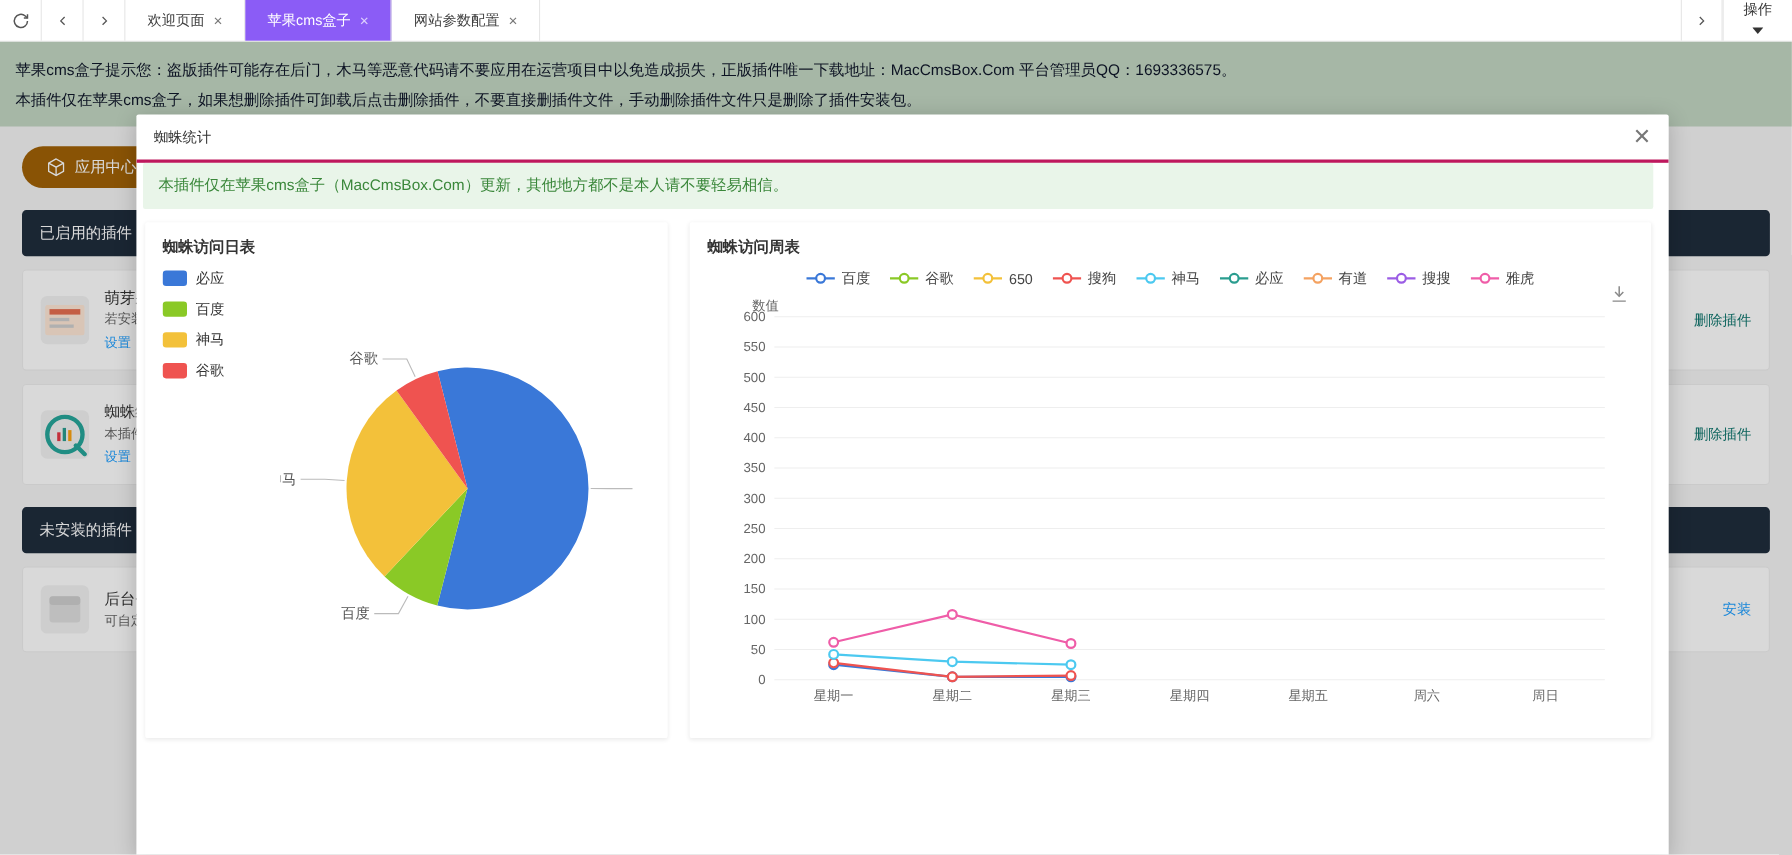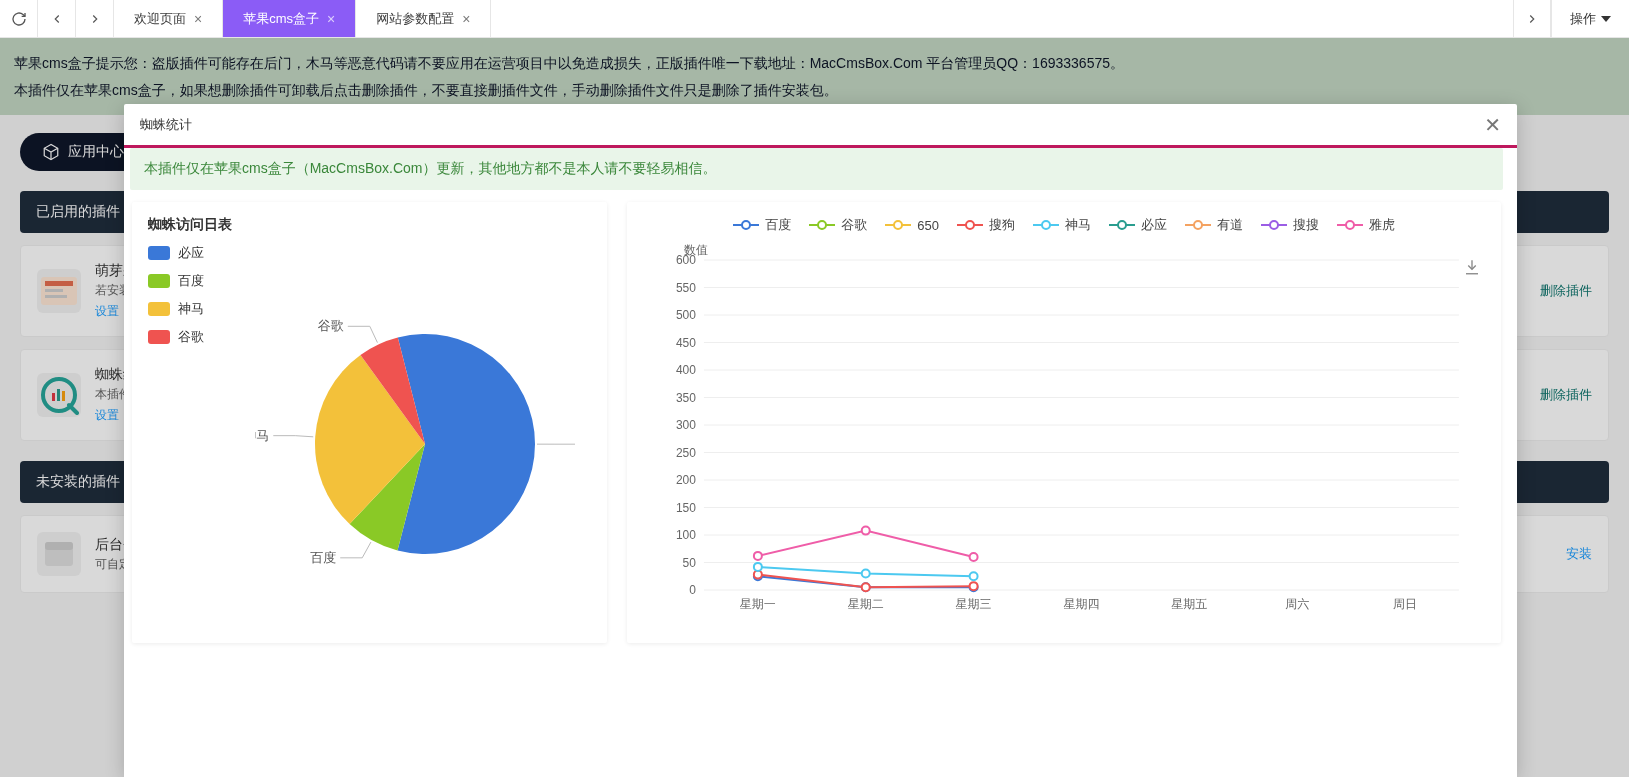--- a/index.html
+++ b/index.html
@@ -6,28 +6,28 @@
   body { font-family: "Microsoft YaHei", Arial, sans-serif; font-size: 13px; color: #333; background: #f5f5f5; width: 1629px; height: 777px; overflow: hidden; position: relative; }
 
   
   .topbar { height: 38px; background: #fff; border-bottom: 1px solid #e6e6e6; display: flex; align-items: stretch; }
   .topbar .icon-btn { width: 38px; display: flex; align-items: center; justify-content: center; border-right: 1px solid #e6e6e6; cursor: pointer; color: #555; }
   .tabs { flex: 1; display: flex; align-items: stretch; }
   .tab { display: flex; align-items: center; padding: 0 20px; border-right: 1px solid #e6e6e6; color: #404040; cursor: pointer; gap: 8px; }
   .tab.active { background: #8b5cf6; color: #fff; }
   .tab .close { font-size: 14px; opacity: .7; }
   .topbar .right { display: flex; align-items: stretch; }
-  .ops { display: flex; align-items: center; padding: 0 18px; border-left: 1px solid #e6e6e6; cursor: pointer; color: #333; gap: 5px; }
+  .ops { display: flex; align-items: center; padding: 0 18px; border-left: 1px solid #e6e6e6; cursor: pointer; color: #333; gap: 5px; flex-direction: column; }
 
   
   .page-warning { padding: 12px 14px; background: #c4d7c3; color: #0f172a; font-size: 14px; line-height: 1.9; }
 
   
   .page { padding: 18px 20px; }
-  .btn-teal { display: inline-flex; align-items: center; gap: 8px; background: #0f172a; color: #fff; padding: 10px 22px; border-radius: 22px; font-size: 14px; }
+  .btn-teal { display: inline-flex; align-items: center; gap: 8px; background: #a16207; color: #fff; padding: 10px 22px; border-radius: 22px; font-size: 14px; }
   .section-title { background: #1f2d3d; color: #fff; padding: 12px 16px; border-radius: 4px; margin: 20px 0 12px; font-size: 14px; }
   .plugin-row { background: #fff; border: 1px solid #eee; border-radius: 4px; padding: 16px; display: flex; align-items: center; gap: 14px; margin-bottom: 12px; }
   .plugin-ico { width: 44px; height: 44px; border-radius: 6px; background: #f3f3f3; display:flex; align-items:center; justify-content:center; }
   .plugin-meta { flex: 1; color: #666; font-size: 12px; }
   .plugin-meta .name { color: #333; font-size: 14px; margin-bottom: 2px; }
   .plugin-meta .link { color: #1e9fff; margin-top: 4px; }
   .plugin-actions { display: flex; gap: 6px; font-size: 13px; }
   .plugin-actions .a { color: #1e9fff; }
   .plugin-actions .danger { color: #0f766e; margin-left: 48px; }
   .plugin-actions .sep { color: #ccc; }
@@ -239,20 +239,21 @@
                 <text x="14.267474964572244" y="195.66501662076578" text-anchor="end" font-size="13" fill="#555">神马</text>
                 <path d="M 170 200 L 105.46180807702936 110.92238337655297 A 110 110 0 0 1 142.78556448200246 93.41963361182908 Z" fill="#ef5350"></path>
                 <polyline points="122.4472821155412,98.59615874237765 114.80488102696746,82.29911282597406 92.80488102696746,82.29911282597406" fill="none" stroke="#bbb"></polyline>
                 <text x="88.80488102696746" y="86.29911282597406" text-anchor="end" font-size="13" fill="#555">谷歌</text>
               </svg>
           </div>
         </div>
       </div>
 
       <div class="card line-card">
+        <h3>蜘蛛访问周表</h3>
         <div class="line-legend" id="line-legend">
             <span>
               <span class="lsw">
                 <svg width="26" height="12">
                   <line x1="0" y1="6" x2="26" y2="6" stroke="#3a78d8" stroke-width="2"></line>
                   <circle cx="13" cy="6" r="4" fill="#fff" stroke="#3a78d8" stroke-width="2"></circle>
                 </svg>
               </span>
               <span>百度</span>
             </span>

